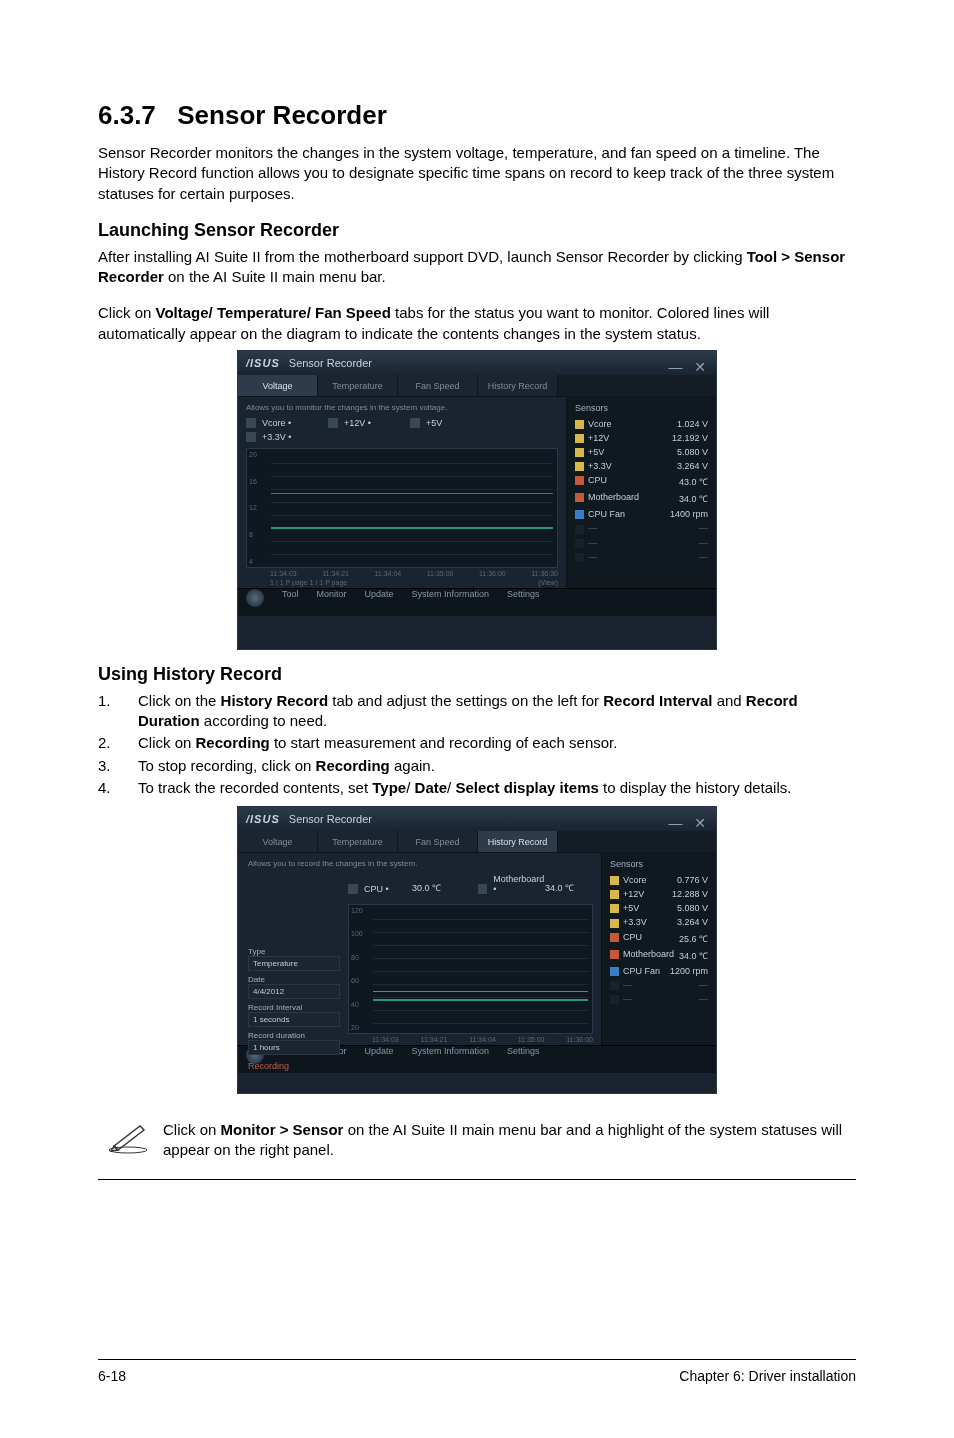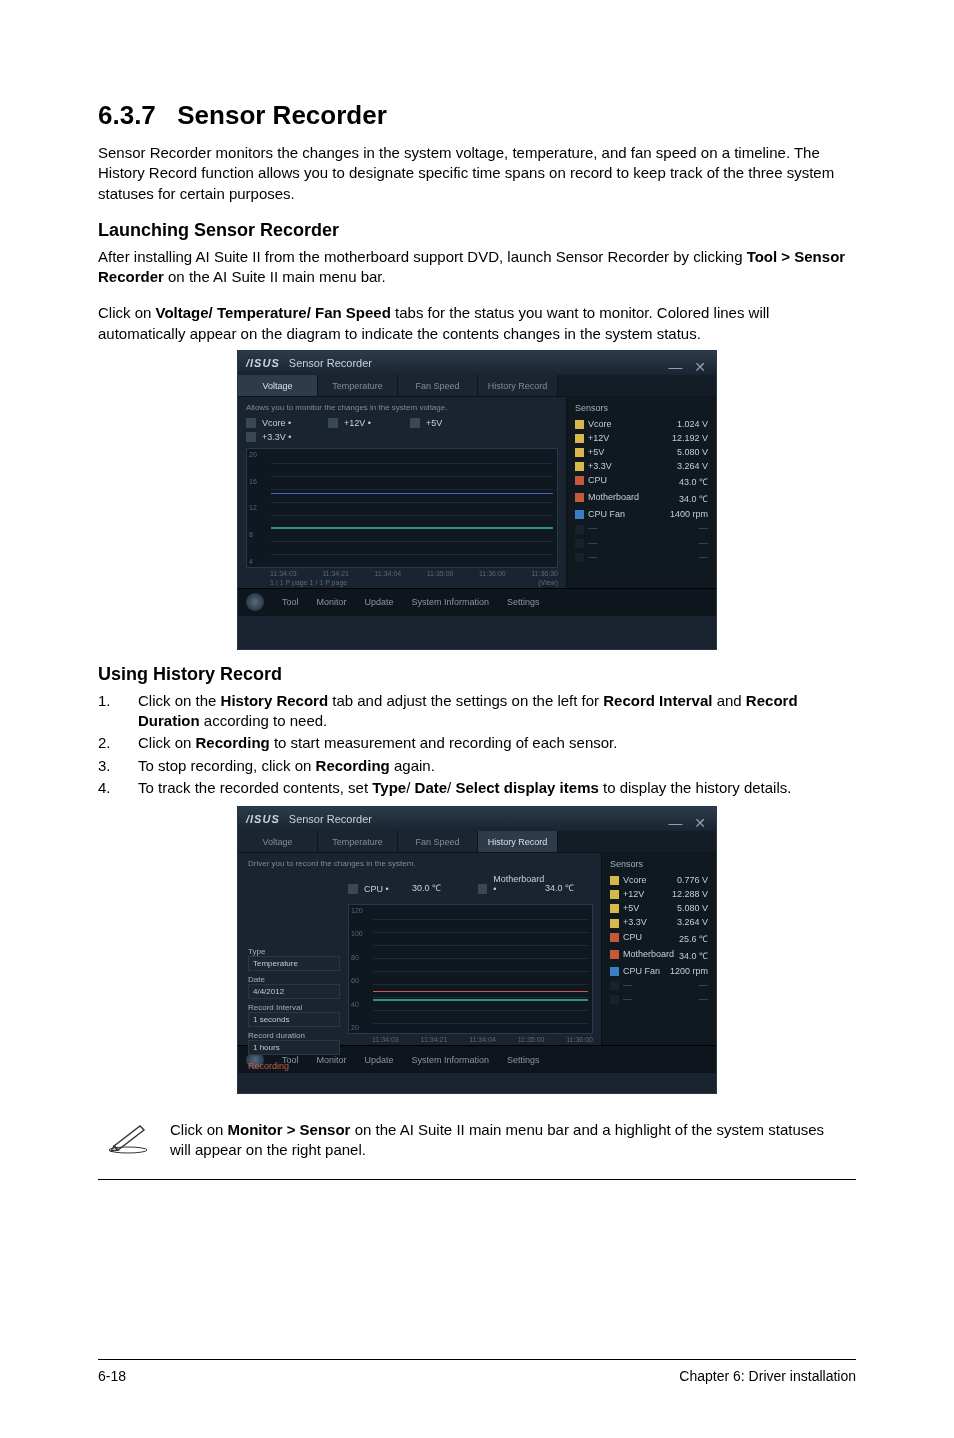--- a/index.html
+++ b/index.html
@@ -36,30 +36,30 @@
   .plot .line1 { position: absolute; left: 24px; right: 4px; top: 78px; height: 2px; background:#2e9478; }
   .plot .line2 { position: absolute; left: 24px; right: 4px; top: 44px; height: 1px; background:#4864b8; }
   .xticks { color: #5a6774; font-size: 7px; padding-left: 24px; margin-top: 2px; display: flex; justify-content: space-between; }
   .shot-right { width: 150px; background: #101820; border-left: 1px solid #0b1118; padding: 6px 8px; }
   .shot-right .hdr { color: #9fb0c0; font-size: 9px; text-align: left; margin-bottom: 6px; }
   .sr { display: flex; justify-content: space-between; color: #c4cedb; font-size: 9px; margin-bottom: 4px; }
   .sr .ico { width: 9px; height: 9px; background:#d7b84a; margin-right:4px; display:inline-block; vertical-align:middle; }
   .sr .ico.t { background:#c45a3a; }
   .sr .ico.f { background:#3a7fc4; }
   .sr .ico.g { background:#2a3440; }
-  .shot-footer { height: 28px; background: #0e151d; border-top: 1px solid #000; display: flex; align-items: center; padding-left: 8px; gap: 18px; }
+  .shot-footer { height: 28px; background: #0e151d; border-top: 1px solid #000; display: flex; padding-left: 8px; gap: 18px; }
   .shot-footer .logo { width: 18px; height: 18px; background: radial-gradient(circle,#556a7e,#1a2430); border-radius:50%; }
   .shot-footer .fbtn { color:#8796a4; font-size:9px; }
 
   .side-options { position: absolute; left: 10px; top: 94px; width: 92px; }
   .side-options .opt { color:#c0cad4; font-size:8px; background:#1c2630; border:1px solid #2a3642; padding:2px 4px; margin-bottom:4px; }
   .side-options .rec { color:#c25c4a; font-size:9px; margin-top:6px; }
 
   
-  .note-box { border-bottom: 1px solid #000; border-top: none; margin-top: 12px; padding: 12px 8px 18px 8px; display: flex; align-items: flex-start; gap: 20px; }
+  .note-box { border-bottom: 1px solid #000; border-top: none; margin-top: 12px; padding: 12px 8px 18px 8px; display: flex; align-items: flex-start; gap: 13px; }
   .note-icon { width: 44px; height: 34px; flex: none; }
   .note-icon svg { width: 100%; height: 100%; }
   .note-text { font-size: 15px; line-height: 1.35; }
 
   .page-footer { position: absolute; left: 98px; right: 98px; bottom: 54px; display: flex; justify-content: space-between; font-size: 14px; border-top: 1px solid #000; padding-top: 8px; }
 </style>
 </head>
 <body>
 <div class="page">
 
@@ -206,21 +206,21 @@
     <span class="wc">— ✕</span>
   </div>
   <div class="shot-tabs">
     <div class="tab">Voltage</div>
     <div class="tab">Temperature</div>
     <div class="tab">Fan Speed</div>
     <div class="tab active">History Record</div>
   </div>
   <div class="shot-body" style="position:relative;">
     <div class="shot-left" style="position:relative; padding-left:110px;">
-      <div class="note" style="margin-left:-100px;">Driver you to record the changes in the system.</div>
+      <div class="note" style="margin-left:-100px;">Allows you to record the changes in the system.</div>
       <div style="display:flex;gap:18px;">
         <div class="vrow">
               <span class="chk"></span>
               <span class="lbl">CPU •</span>
               <span class="lbl">30.0 ℃</span>
             </div>
         <div class="vrow">
               <span class="chk"></span>
               <span class="lbl">Motherboard •</span>
               <span class="lbl">34.0 ℃</span>

